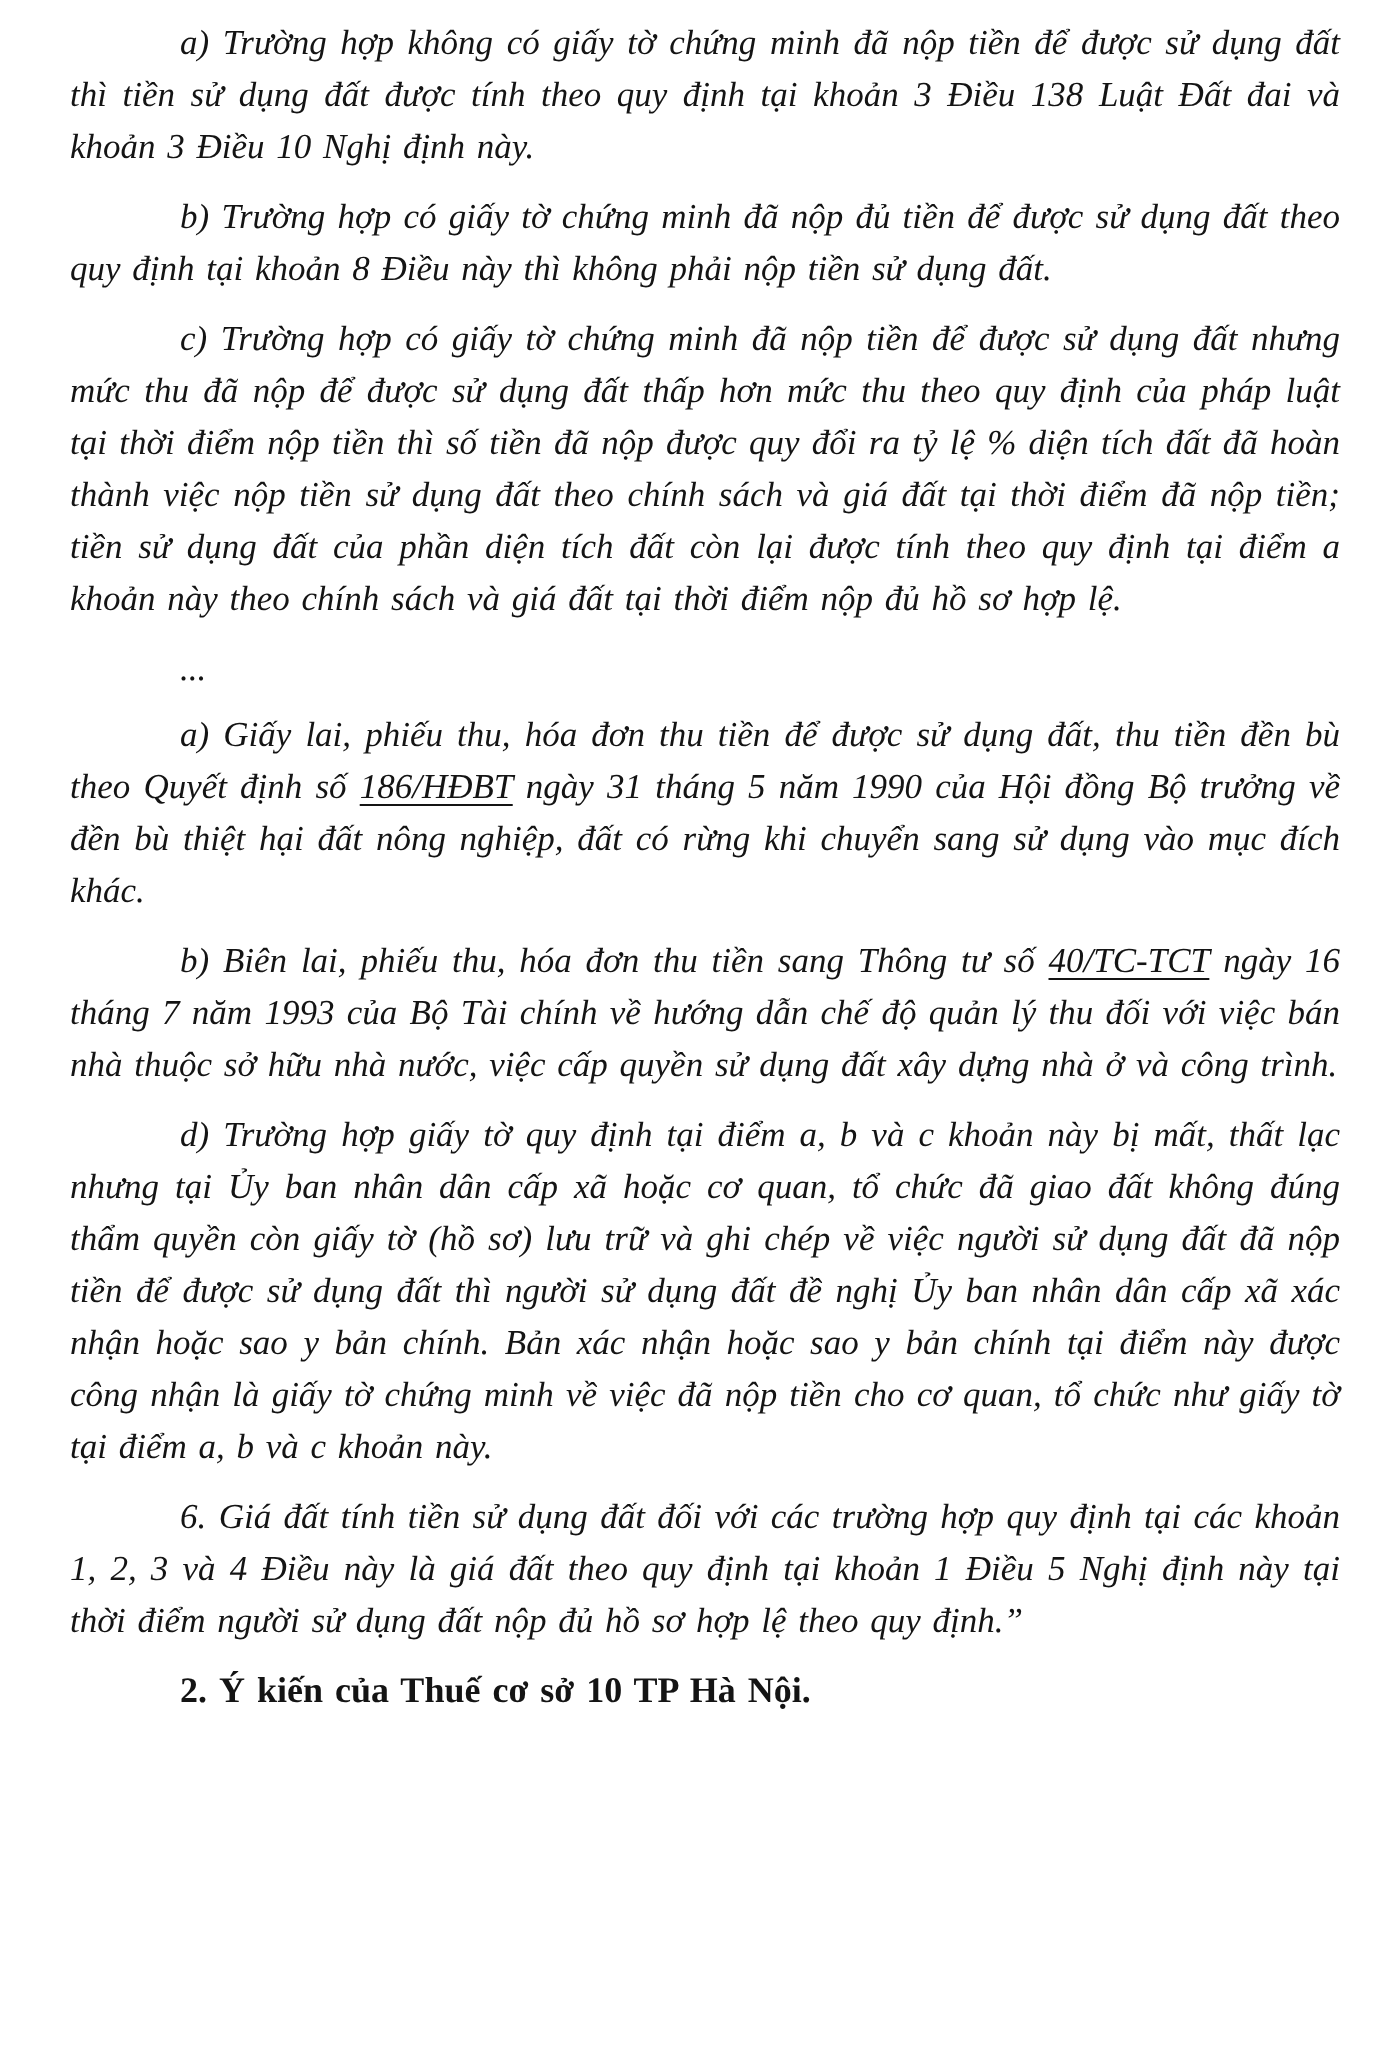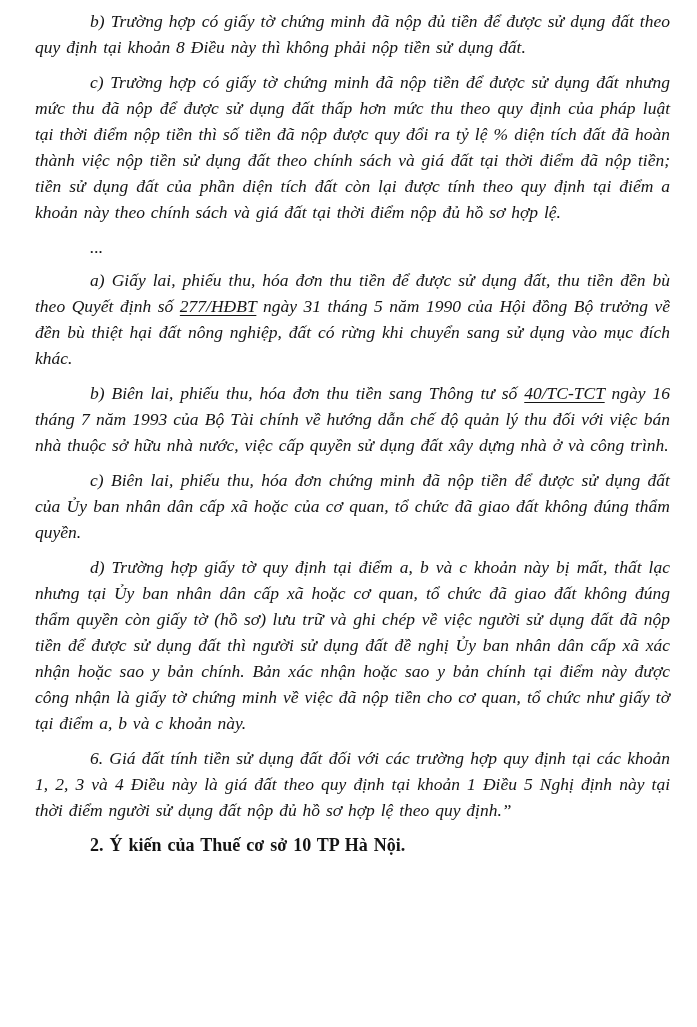--- a/index.html
+++ b/index.html
@@ -45,33 +45,33 @@
   .ref-underline {
     text-decoration: underline;
     text-underline-offset: 3px;
   }
 </style>
 </head>
 <body>
 
 <div class="page">
 
+  <p class="para">a) Trường hợp không có giấy tờ chứng minh đã nộp tiền để được sử dụng đất thì tiền sử dụng đất được tính theo quy định tại khoản 3 Điều 138 Luật Đất đai và khoản 3 Điều 10 Nghị định này.</p>
 
   <p class="para">b) Trường hợp có giấy tờ chứng minh đã nộp đủ tiền để được sử dụng đất theo quy định tại khoản 8 Điều này thì không phải nộp tiền sử dụng đất.</p>
 
   <p class="para">c) Trường hợp có giấy tờ chứng minh đã nộp tiền để được sử dụng đất nhưng mức thu đã nộp để được sử dụng đất thấp hơn mức thu theo quy định của pháp luật tại thời điểm nộp tiền thì số tiền đã nộp được quy đổi ra tỷ lệ % diện tích đất đã hoàn thành việc nộp tiền sử dụng đất theo chính sách và giá đất tại thời điểm đã nộp tiền; tiền sử dụng đất của phần diện tích đất còn lại được tính theo quy định tại điểm a khoản này theo chính sách và giá đất tại thời điểm nộp đủ hồ sơ hợp lệ.</p>
 
   <p class="para ellipsis">...</p>
 
 
-  <p class="para"><span>a) Giấy lai, phiếu thu, hóa đơn thu tiền để được sử dụng đất, thu tiền đền bù theo Quyết định số </span><span class="ref-underline">277/HĐBT</span><span> ngày 31 tháng 5 năm 1990 của Hội đồng Bộ trưởng về đền bù thiệt hại đất nông nghiệp, đất có rừng khi chuyển sang sử dụng vào mục đích khác.</span></p>
+  <p class="para"><span>a) Giấy lai, phiếu thu, hóa đơn thu tiền để được sử dụng đất, thu tiền đền bù theo Quyết định số </span><span class="ref-underline">186/HĐBT</span><span> ngày 31 tháng 5 năm 1990 của Hội đồng Bộ trưởng về đền bù thiệt hại đất nông nghiệp, đất có rừng khi chuyển sang sử dụng vào mục đích khác.</span></p>
 
   <p class="para"><span>b) Biên lai, phiếu thu, hóa đơn thu tiền sang Thông tư số </span><span class="ref-underline">40/TC-TCT</span><span> ngày 16 tháng 7 năm 1993 của Bộ Tài chính về hướng dẫn chế độ quản lý thu đối với việc bán nhà thuộc sở hữu nhà nước, việc cấp quyền sử dụng đất xây dựng nhà ở và công trình.</span></p>
 
-  <p class="para">c) Biên lai, phiếu thu, hóa đơn chứng minh đã nộp tiền để được sử dụng đất của Ủy ban nhân dân cấp xã hoặc của cơ quan, tổ chức đã giao đất không đúng thẩm quyền.</p>
 
   <p class="para">d) Trường hợp giấy tờ quy định tại điểm a, b và c khoản này bị mất, thất lạc nhưng tại Ủy ban nhân dân cấp xã hoặc cơ quan, tổ chức đã giao đất không đúng thẩm quyền còn giấy tờ (hồ sơ) lưu trữ và ghi chép về việc người sử dụng đất đã nộp tiền để được sử dụng đất thì người sử dụng đất đề nghị Ủy ban nhân dân cấp xã xác nhận hoặc sao y bản chính. Bản xác nhận hoặc sao y bản chính tại điểm này được công nhận là giấy tờ chứng minh về việc đã nộp tiền cho cơ quan, tổ chức như giấy tờ tại điểm a, b và c khoản này.</p>
 
   <p class="para">6. Giá đất tính tiền sử dụng đất đối với các trường hợp quy định tại các khoản 1, 2, 3 và 4 Điều này là giá đất theo quy định tại khoản 1 Điều 5 Nghị định này tại thời điểm người sử dụng đất nộp đủ hồ sơ hợp lệ theo quy định.”</p>
 
   <p class="para heading">2. Ý kiến của Thuế cơ sở 10 TP Hà Nội.</p>
 
 </div>
 
 </body></html>

